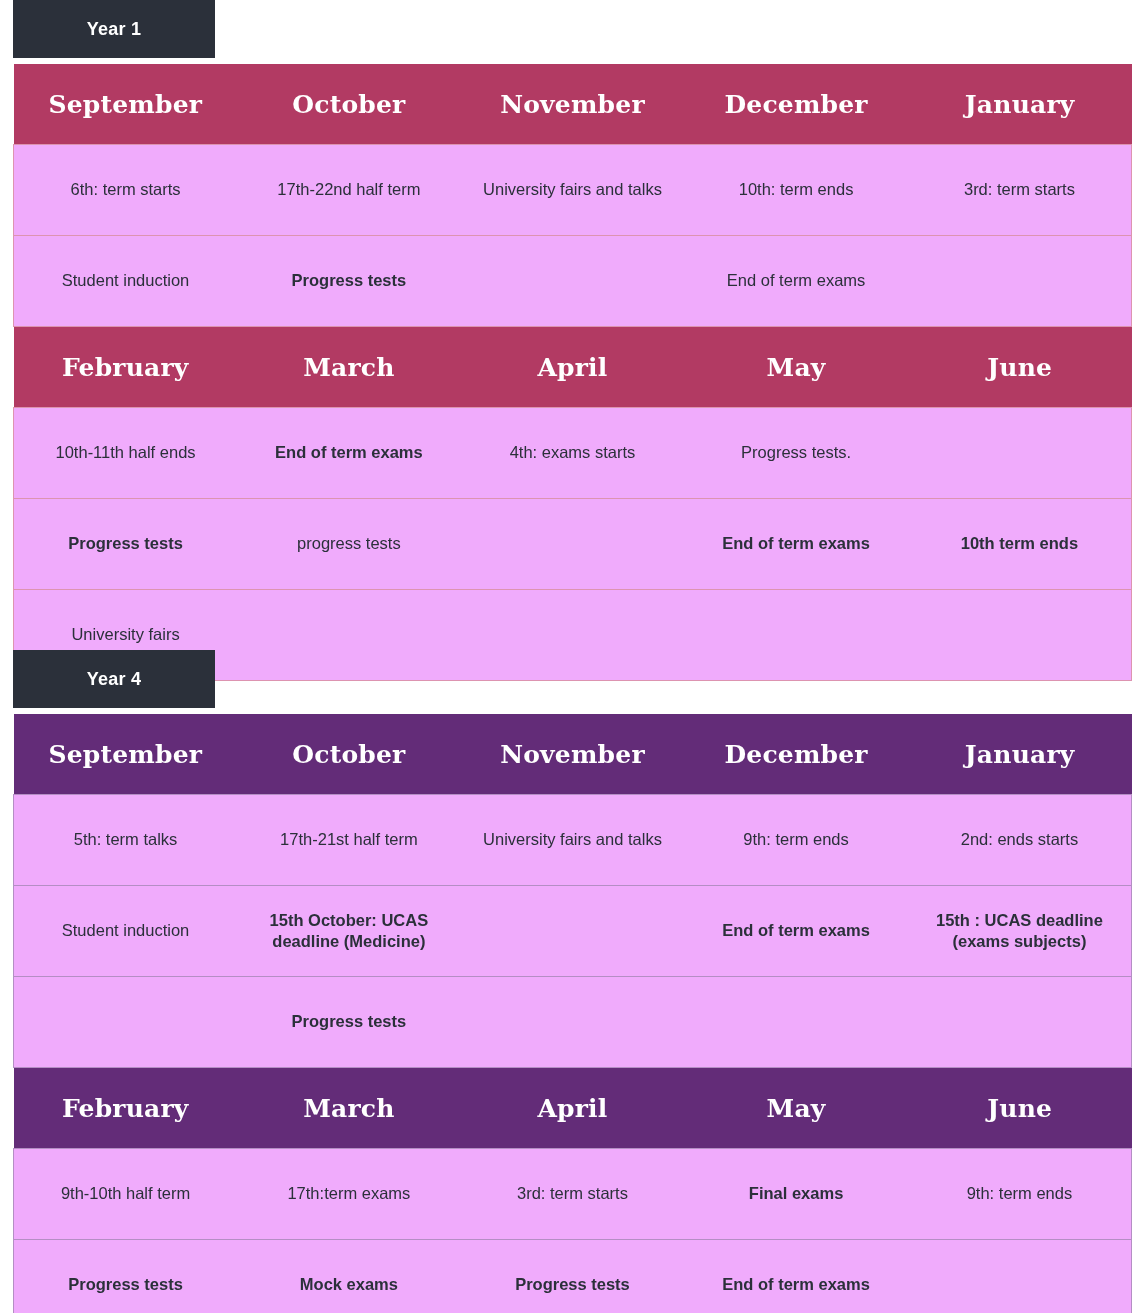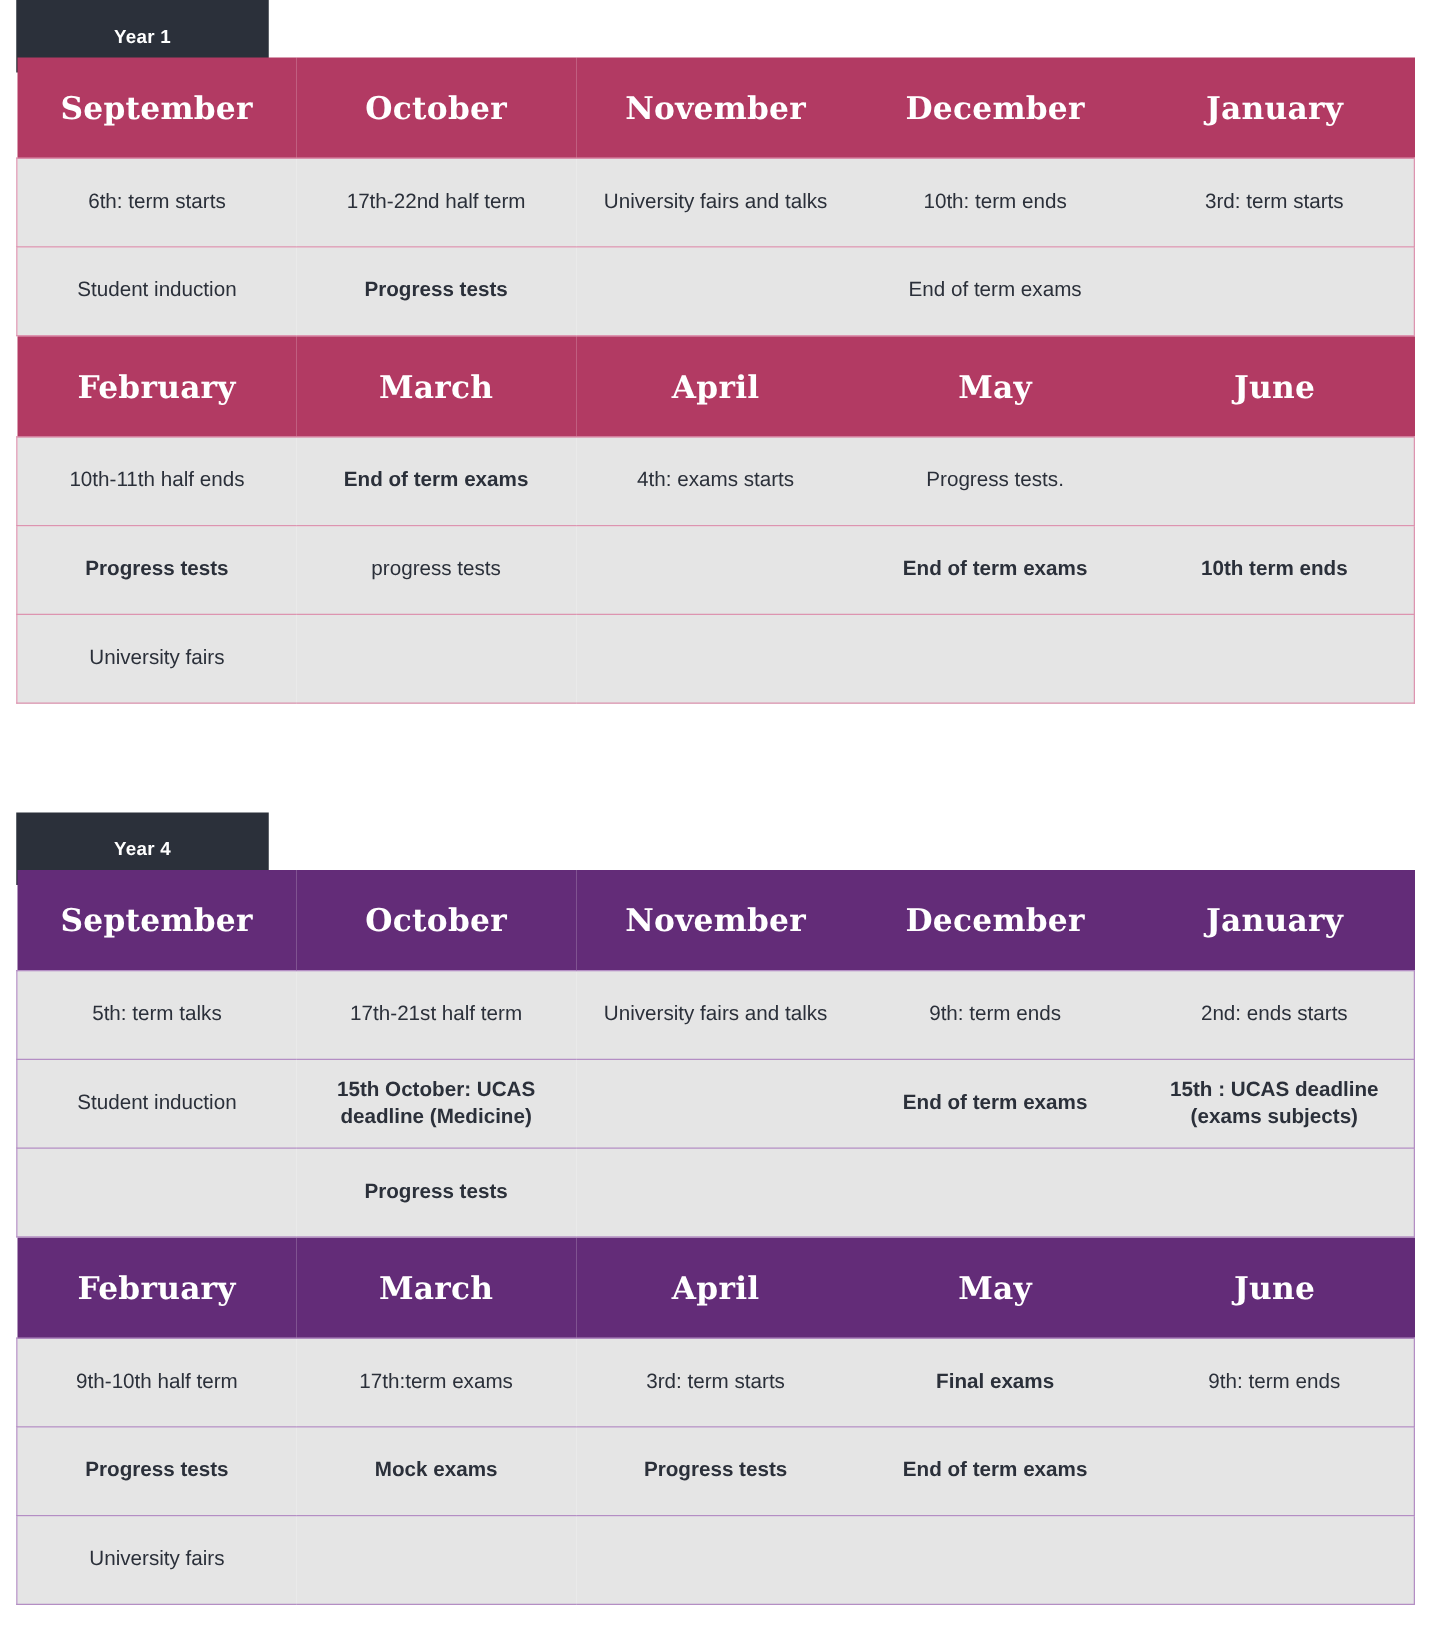--- a/index.html
+++ b/index.html
@@ -23,56 +23,56 @@
     position: absolute;
     left: 13px;
     top: 0;
     width: 202px;
     height: 58px;
     background: #2b303a;
     color: #ffffff;
     display: flex;
     align-items: center;
     justify-content: center;
-    font-size: 15px;
+    font-size: 18px;
     font-weight: bold;
     letter-spacing: 0.2px;
     box-sizing: border-box;
   }
 
   table.cal {
     position: absolute;
     left: 13px;
-    top: 46px;
+    top: 64px;
     width: 1119px;
     border-collapse: collapse;
     table-layout: fixed;
   }
 
   table.cal col { width: 20%; }
 
   table.cal th {
     color: #ffffff;
     font-family: "DejaVu Serif", "Liberation Serif", serif;
     font-weight: bold;
     font-size: 25px;
     text-align: center;
     height: 80px;
     padding: 0;
     border: none;
     letter-spacing: 0.2px;
   }
 
   table.cal td {
-    background: #e5e5e5;
+    background: #f0abfc;
     color: #2b303a;
     font-size: 16.5px;
     text-align: center;
     vertical-align: middle;
-    height: 71px;
+    height: 91px;
     padding: 4px 10px;
     line-height: 1.28;
     box-sizing: border-box;
   }
 
   
   #year1 th { background: #b23a63; }
   #year1 td { border-top: 1.5px solid #dd94b0; border-bottom: 1.5px solid #dd94b0; }
   #year1 td:first-child { border-left: 1.5px solid #dd94b0; }
   #year1 td:last-child { border-right: 1.5px solid #dd94b0; }

